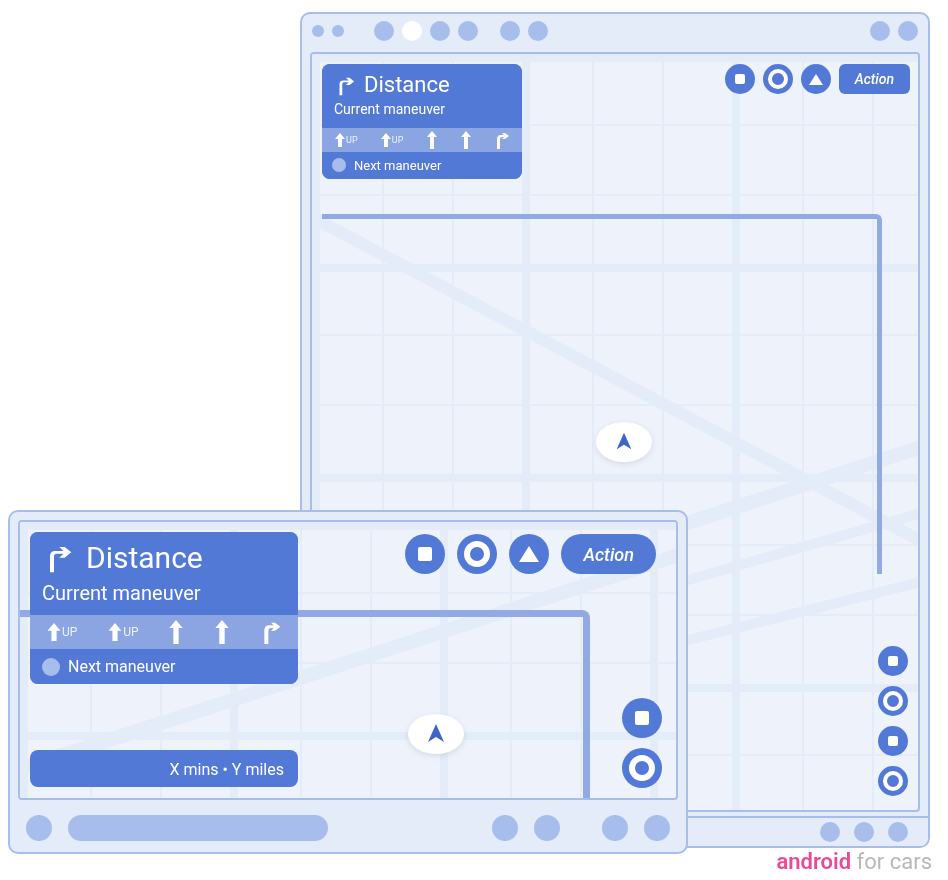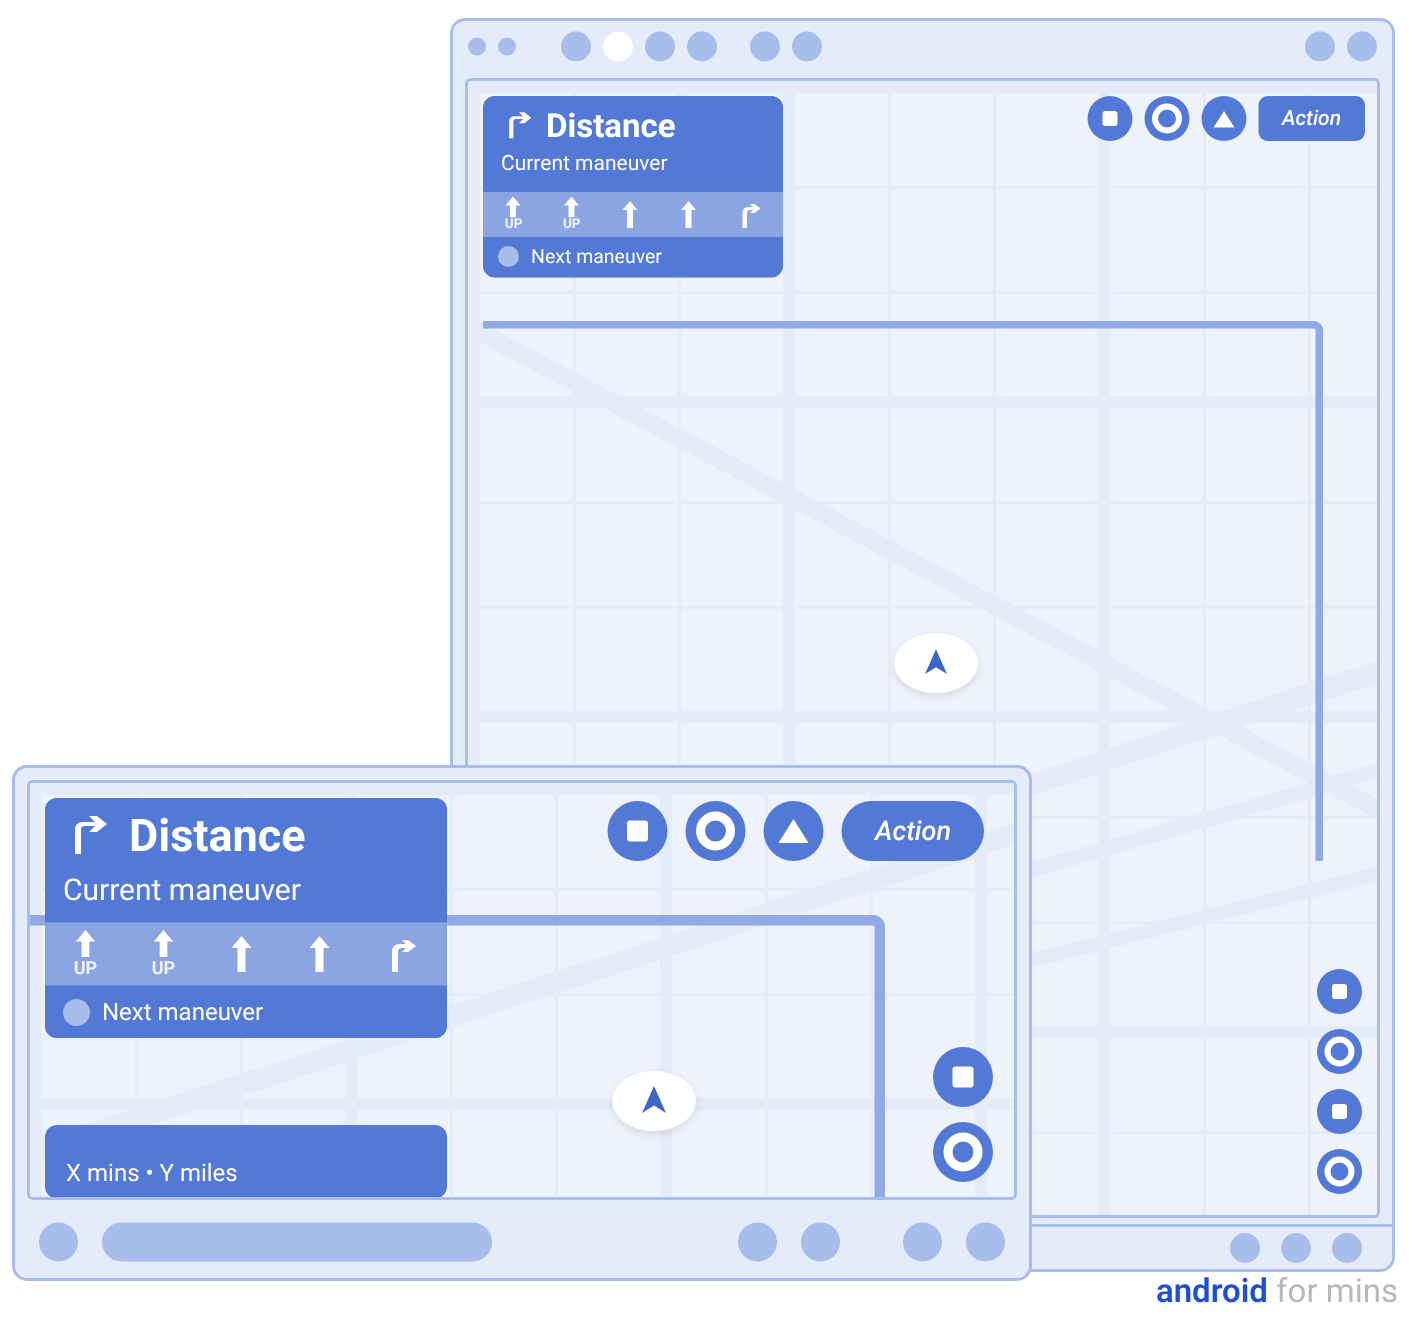--- a/index.html
+++ b/index.html
@@ -188,40 +188,40 @@
   .route-card.small {
     left: 10px; top: 10px;
     width: 200px;
     transform-origin: top left;
   }
   .rc-top {
     padding: 8px 12px 10px 12px;
     background: var(--blue-primary);
   }
   .rc-title {
-    display:flex; align-items:flex-start; gap:8px;
-    font-size: 22px; font-weight:700;
+    display:flex; align-items:flex-end; gap:8px;
+    font-size: 22px; font-weight:400;
   }
   .rc-title .rc-icon svg { display:block; }
   .rc-sub {
     font-size: 14px;
     margin-top: 4px;
     line-height: 1.2;
   }
   .lane-strip {
     display:flex;
     background: rgba(255,255,255,0.22);
     padding: 3px 8px;
     gap: 14px;
     justify-content: space-around;
     align-items:center;
   }
   .lane {
-    display:flex; flex-direction:column; align-items:center;
-    font-size:9px; font-weight:700;
+    display:flex; flex-direction:row; align-items:center;
+    font-size:9px; font-weight:400;
     color: rgba(255,255,255,0.85);
   }
   .lane svg{display:block;}
   .rc-next {
     background: var(--blue-primary);
     padding: 6px 10px;
     display:flex; align-items:center; gap:8px;
     font-size: 13px;
   }
   .rc-next-dot{
@@ -305,31 +305,31 @@
   .eta-card {
     position:absolute;
     left:10px; top:228px;
     width:268px;
     background: var(--blue-primary);
     border-radius:8px;
     padding:8px 14px;
     color: var(--white);
   }
   .eta-card .eta-title { font-size:16px; font-weight:500;}
-  .eta-card .eta-sub { font-size:16px; margin-top:14px;}
+  .eta-card .eta-sub { font-size:16px; margin-top:2px;text-align:right;}
 
   
   .watermark {
     position:absolute;
     right:16px; bottom:6px;
     font-size:22px;
     color:#b8b8b8;
     font-weight:400;
   }
-  .watermark b{ color:#1d4ed8; font-weight:600; }
+  .watermark b{ color:#ec4899; font-weight:600; }
 </style>
 </head>
 <body>
 
 <div class="device-tall">
 
   <div class="statusbar-top">
     <span class="sb-dot small"></span>
     <span class="sb-dot small"></span>
     <span style="width:14px"></span>
@@ -515,14 +515,14 @@
     <span class="sb-gap"></span>
     <span class="nav-dot"></span>
     <span class="nav-dot"></span>
     <span style="width:10px"></span>
     <span class="nav-dot"></span>
     <span class="nav-dot"></span>
   </div>
 </div>
 
 <div class="watermark">
-  <b>android</b><span> for mins</span>
+  <b>android</b><span> for cars</span>
 </div>
 
 </body></html>

